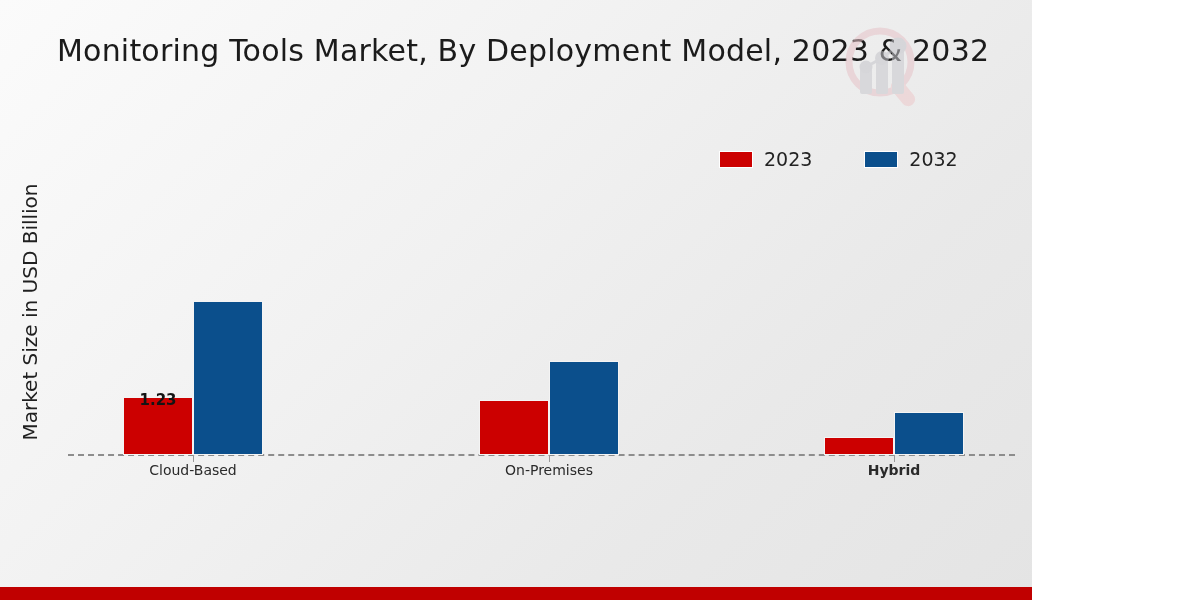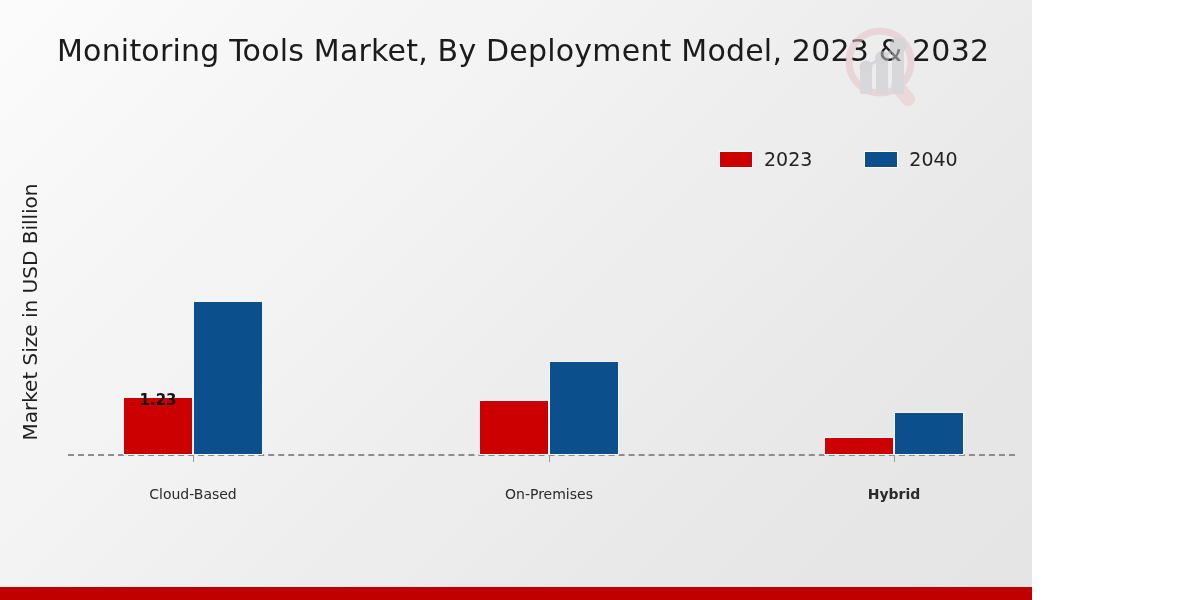--- a/index.html
+++ b/index.html
@@ -139,21 +139,20 @@
     border-left: 1px solid #9a9a9a;
   }
   .cat-label {
     position: absolute;
     top: 292px;
     font-family: "DejaVu Sans", sans-serif;
     font-size: 14px;
     color: #2a2a2a;
     white-space: nowrap;
     transform: translateX(-50%);
-    margin-top: 24px;
   }
 
   
   #bottom-bar {
     position: absolute;
     left: 0;
     bottom: 0;
     width: 1200px;
     height: 13px;
   }
@@ -182,21 +181,21 @@
 
   <div id="y-axis-title">Market Size in USD Billion</div>
 
   <div id="legend">
     <div class="legend-item">
       <span class="legend-swatch" style="background:#cc0000;"></span>
       <span class="legend-label">2023</span>
     </div>
     <div class="legend-item">
       <span class="legend-swatch" style="background:#0b4f8c;"></span>
-      <span class="legend-label">2040</span>
+      <span class="legend-label">2032</span>
     </div>
   </div>
 
   <div id="plot-area">
     <div id="baseline"></div>
 
     <div class="group" style="left:55px;">
       <div class="bars">
         <div class="bar" style="height:58px; background:#cc0000;">
           <span class="bar-value">1.23</span>

